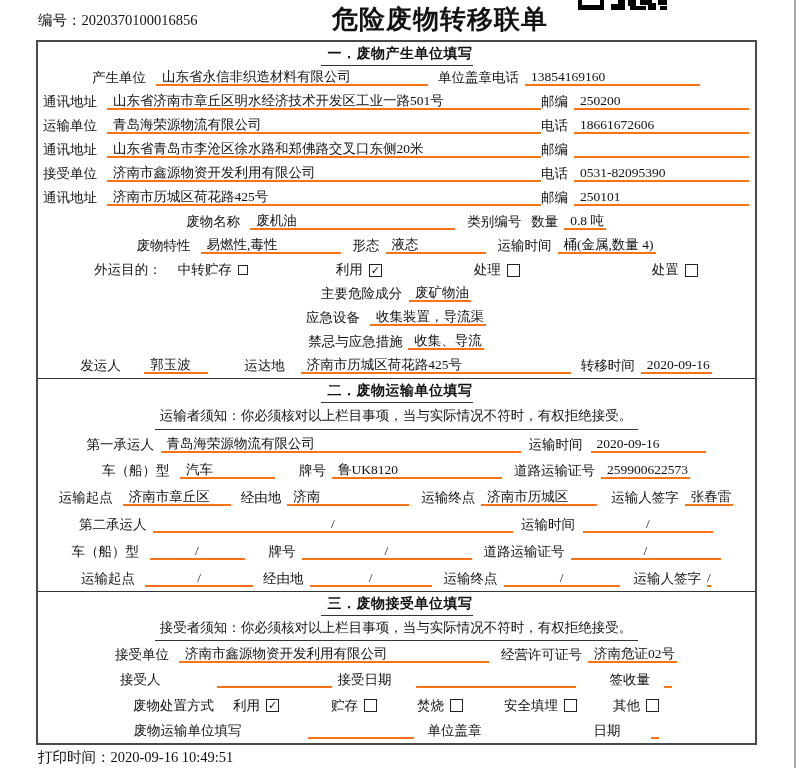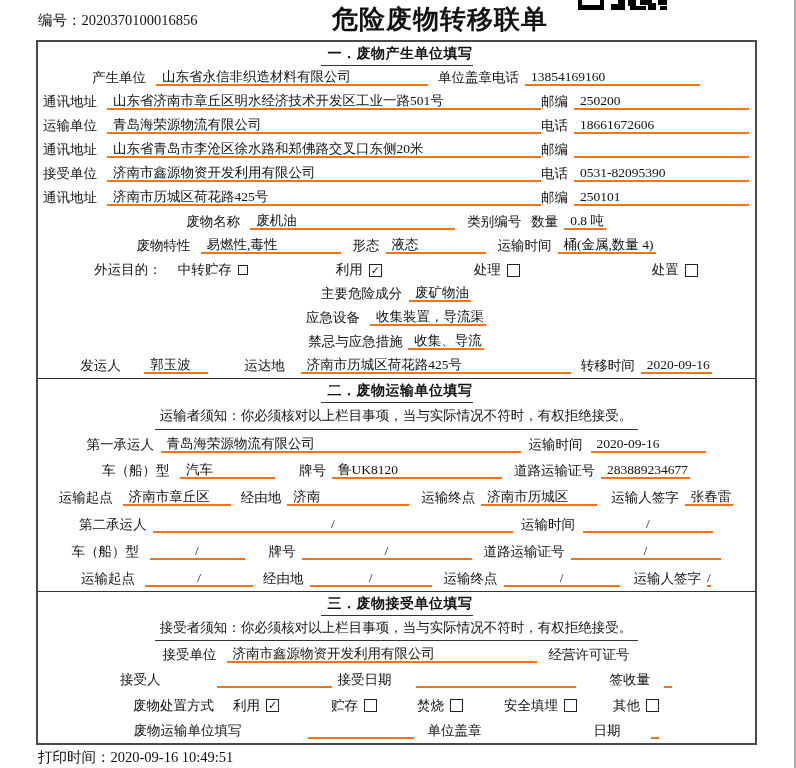--- a/index.html
+++ b/index.html
@@ -179,21 +179,21 @@
         <span class="lbl" style="margin-left:8px">运输时间</span>
         <span class="fld" style="width:115px;margin-left:8px">2020-09-16</span>
       </div>
 
       <div class="row">
         <span class="lbl" style="width:78px">车（船）型</span>
         <span class="fld" style="width:95px">汽车</span>
         <span class="lbl" style="margin-left:24px">牌号</span>
         <span class="fld" style="width:170px;margin-left:6px">鲁UK8120</span>
         <span class="lbl" style="margin-left:12px">道路运输证号</span>
-        <span class="fld flex1" style="margin-left:6px">283889234677</span>
+        <span class="fld flex1" style="margin-left:6px">259900622573</span>
       </div>
 
       <div class="row">
         <span class="lbl" style="width:64px">运输起点</span>
         <span class="fld" style="width:108px">济南市章丘区</span>
         <span class="lbl" style="margin-left:10px">经由地</span>
         <span class="fld" style="width:122px;margin-left:6px">济南</span>
         <span class="lbl" style="margin-left:12px">运输终点</span>
         <span class="fld" style="width:116px;margin-left:6px">济南市历城区</span>
         <span class="lbl" style="margin-left:14px">运输人签字</span>
@@ -233,20 +233,21 @@
 
       <div class="row notice">
         <span class="lbl">接受者须知：</span>
         <span>你必须核对以上栏目事项，当与实际情况不符时，有权拒绝接受。</span>
       </div>
 
       <div class="row">
         <span class="lbl" style="width:64px">接受单位</span>
         <span class="fld" style="width:310px">济南市鑫源物资开发利用有限公司</span>
         <span class="lbl" style="margin-left:12px">经营许可证号</span>
+        <span class="fld flex1" style="margin-left:6px">济南危证02号</span>
       </div>
 
       <div class="row">
         <span class="lbl">接受人</span>
         <span class="fld" style="width:115px;margin-left:56px"></span>
         <span class="lbl" style="margin-left:6px">接受日期</span>
         <span class="fld" style="width:160px;margin-left:24px"></span>
         <span class="lbl" style="margin-left:34px">签收量</span>
         <span class="fld flex1" style="margin-left:14px"></span>
       </div>

